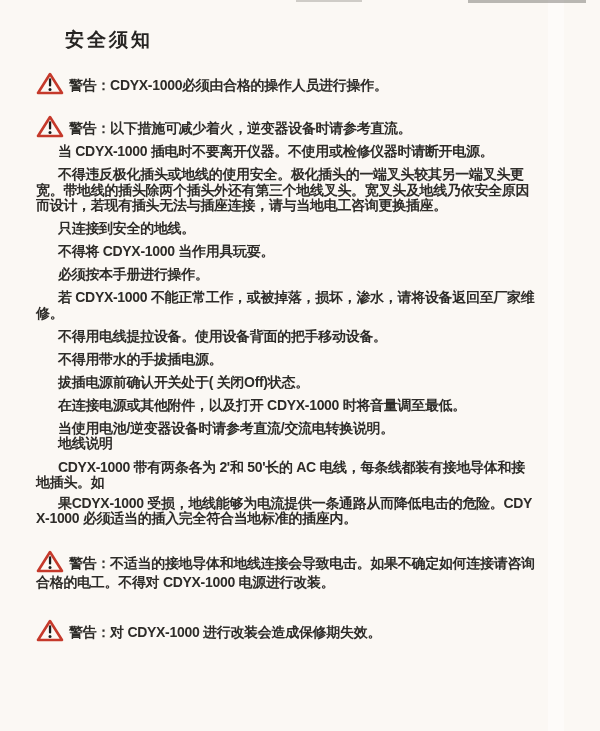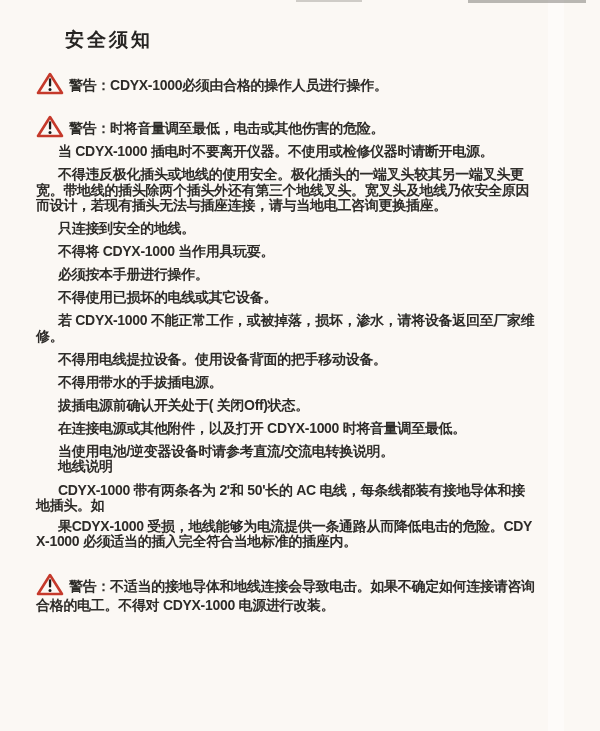--- a/index.html
+++ b/index.html
@@ -65,38 +65,42 @@
   <p class="warning w1"><span class="wicon"><svg width="28" height="23" viewBox="0 0 28 23">
           <path d="M14 2 L26 21 H2 Z" fill="none" stroke="#c5392b" stroke-width="2.6" stroke-linejoin="round"></path>
           <rect x="12.9" y="6.3" width="2.3" height="8.2" rx="1.1" fill="#1a1a1a"></rect>
           <circle cx="14" cy="17.6" r="1.5" fill="#1a1a1a"></circle>
         </svg></span><span>警告：</span><span>CDYX-1000必须由合格的操作人员进行操作。</span></p>
 
   <p class="warning w2"><span class="wicon"><svg width="28" height="23" viewBox="0 0 28 23">
           <path d="M14 2 L26 21 H2 Z" fill="none" stroke="#c5392b" stroke-width="2.6" stroke-linejoin="round"></path>
           <rect x="12.9" y="6.3" width="2.3" height="8.2" rx="1.1" fill="#1a1a1a"></rect>
           <circle cx="14" cy="17.6" r="1.5" fill="#1a1a1a"></circle>
-        </svg></span><span>警告：</span><span>时将音量调至最低，电击或其他伤害的危险。</span></p>
+        </svg></span><span>警告：</span><span>以下措施可减少着火，逆变器设备时请参考直流。</span></p>
 
   <p class="item first">当 CDYX-1000 插电时不要离开仪器。不使用或检修仪器时请断开电源。</p>
   <p class="item">不得违反极化插头或地线的使用安全。极化插头的一端叉头较其另一端叉头更宽。带地线的插头除两个插头外还有第三个地线叉头。宽叉头及地线乃依安全原因而设计，若现有插头无法与插座连接，请与当地电工咨询更换插座。</p>
   <p class="item">只连接到安全的地线。</p>
   <p class="item">不得将 CDYX-1000 当作用具玩耍。</p>
   <p class="item">必须按本手册进行操作。</p>
-  <p class="item">不得使用已损坏的电线或其它设备。</p>
   <p class="item">若 CDYX-1000 不能正常工作，或被掉落，损坏，渗水，请将设备返回至厂家维修。</p>
   <p class="item">不得用电线提拉设备。使用设备背面的把手移动设备。</p>
   <p class="item">不得用带水的手拔插电源。</p>
   <p class="item">拔插电源前确认开关处于( 关闭Off)状态。</p>
   <p class="item">在连接电源或其他附件，以及打开 CDYX-1000 时将音量调至最低。</p>
   <p class="item">当使用电池/逆变器设备时请参考直流/交流电转换说明。</p>
 
   <p class="ground-heading">地线说明</p>
   <p class="ground-p1">CDYX-1000 带有两条各为 2'和 50'长的 AC 电线，每条线都装有接地导体和接地插头。如</p>
   <p class="ground-p2">果CDYX-1000 受损，地线能够为电流提供一条通路从而降低电击的危险。CDYX-1000 必须适当的插入完全符合当地标准的插座内。</p>
 
   <p class="warning w3"><span class="wicon"><svg width="28" height="23" viewBox="0 0 28 23">
           <path d="M14 2 L26 21 H2 Z" fill="none" stroke="#c5392b" stroke-width="2.6" stroke-linejoin="round"></path>
           <rect x="12.9" y="6.3" width="2.3" height="8.2" rx="1.1" fill="#1a1a1a"></rect>
           <circle cx="14" cy="17.6" r="1.5" fill="#1a1a1a"></circle>
         </svg></span><span>警告：</span><span>不适当的接地导体和地线连接会导致电击。如果不确定如何连接请咨询合格的电工。不得对 CDYX-1000 电源进行改装。</span></p>
 
+  <p class="warning w4"><span class="wicon"><svg width="28" height="23" viewBox="0 0 28 23">
+          <path d="M14 2 L26 21 H2 Z" fill="none" stroke="#c5392b" stroke-width="2.6" stroke-linejoin="round"></path>
+          <rect x="12.9" y="6.3" width="2.3" height="8.2" rx="1.1" fill="#1a1a1a"></rect>
+          <circle cx="14" cy="17.6" r="1.5" fill="#1a1a1a"></circle>
+        </svg></span><span>警告：</span><span>对 CDYX-1000 进行改装会造成保修期失效。</span></p>
 </div>
 
 </body></html>

